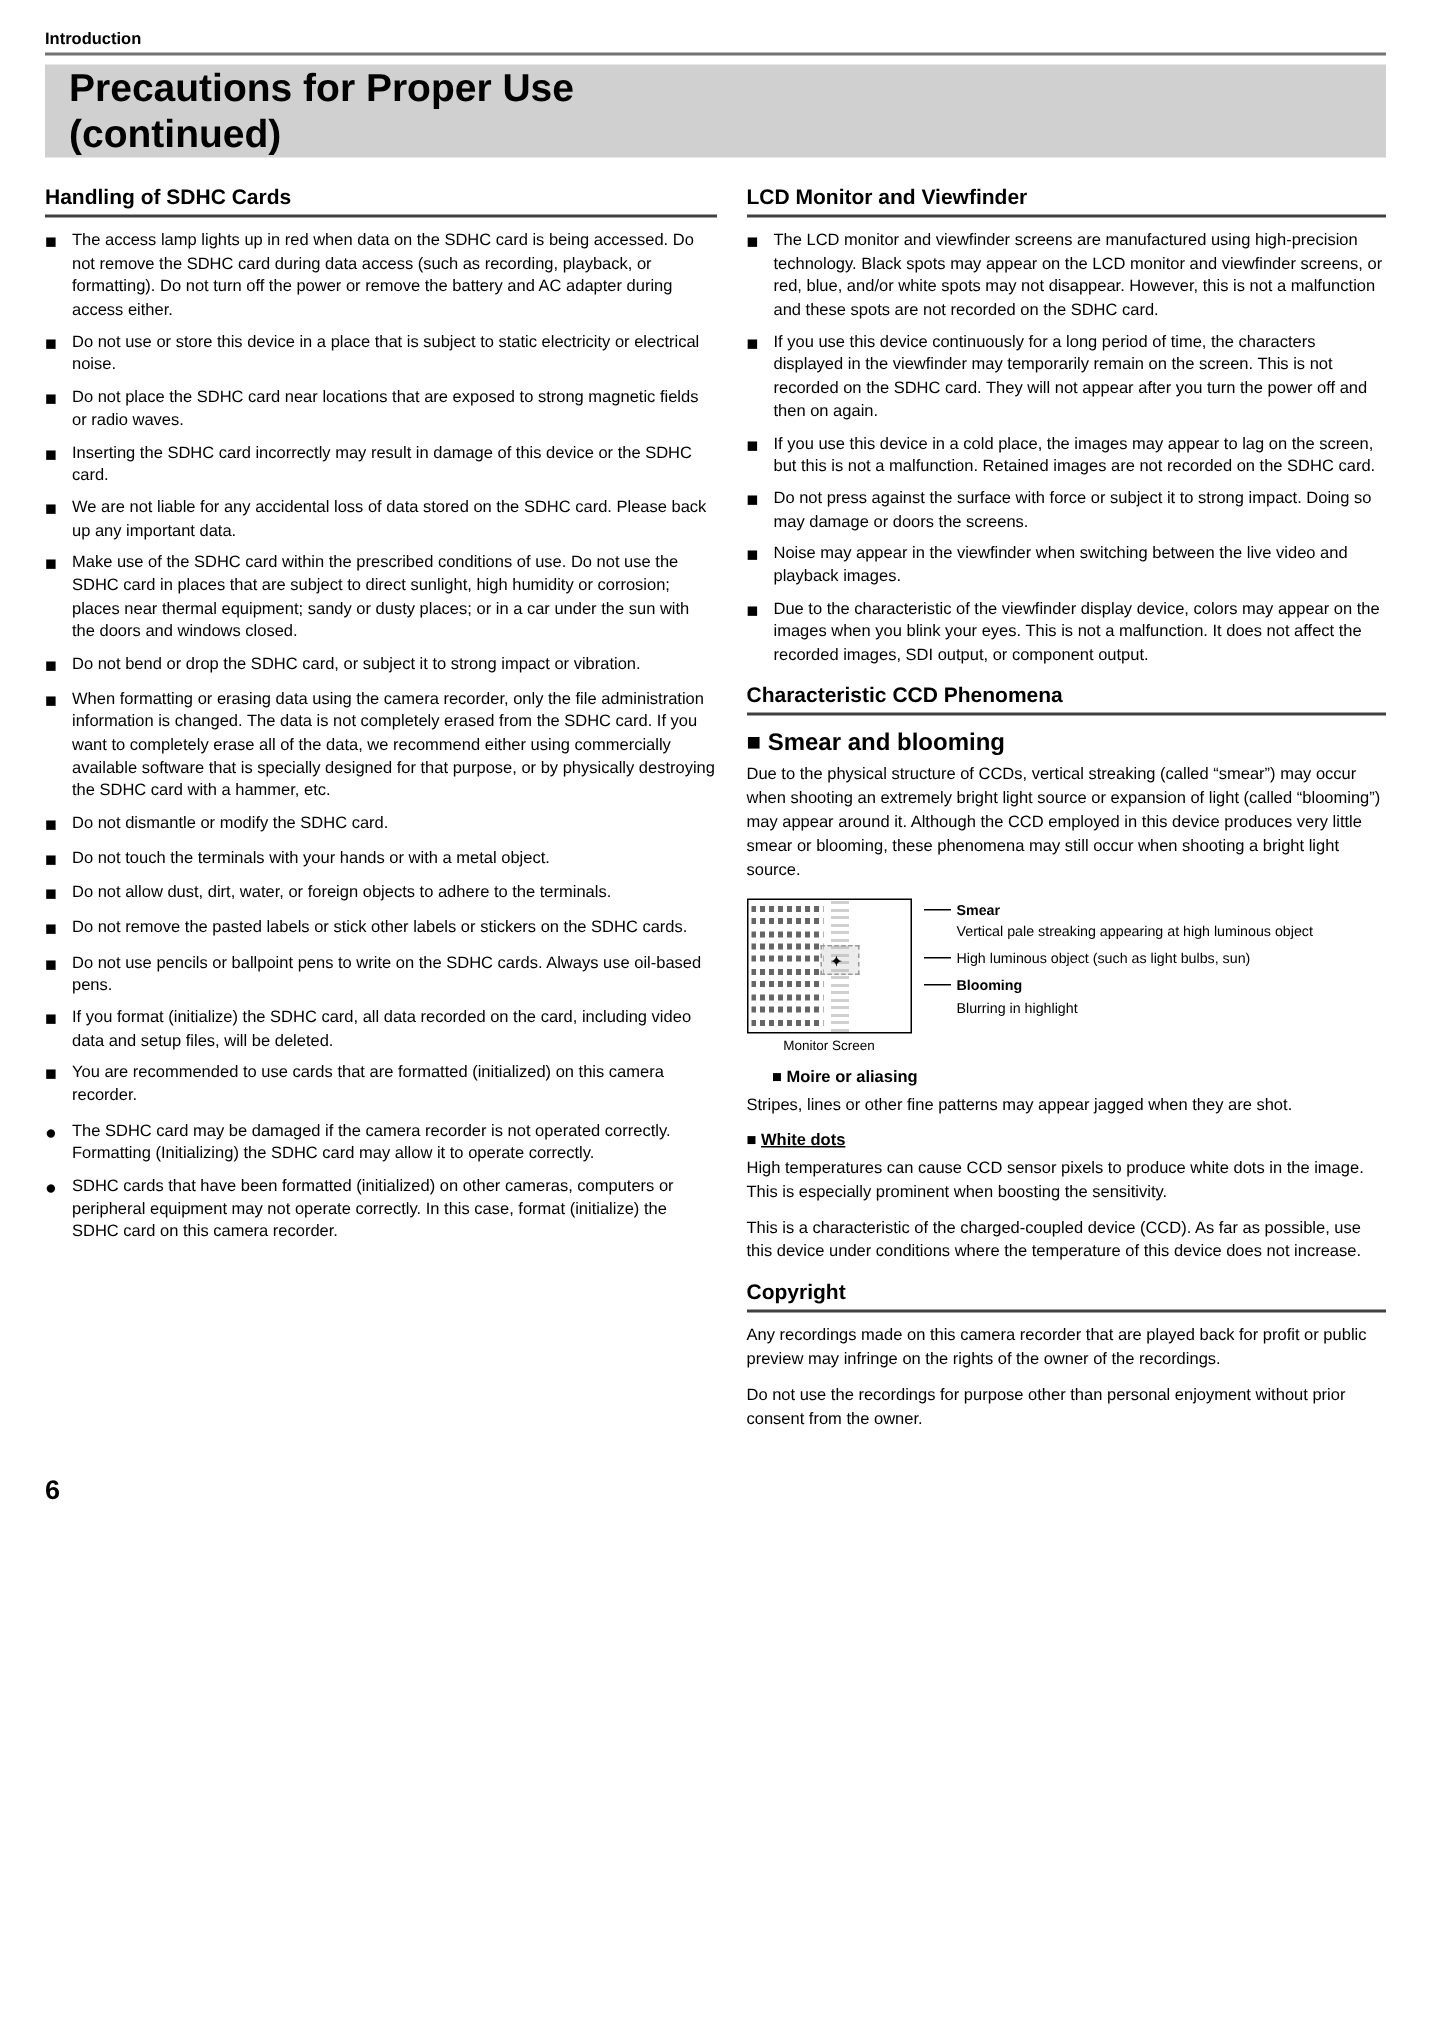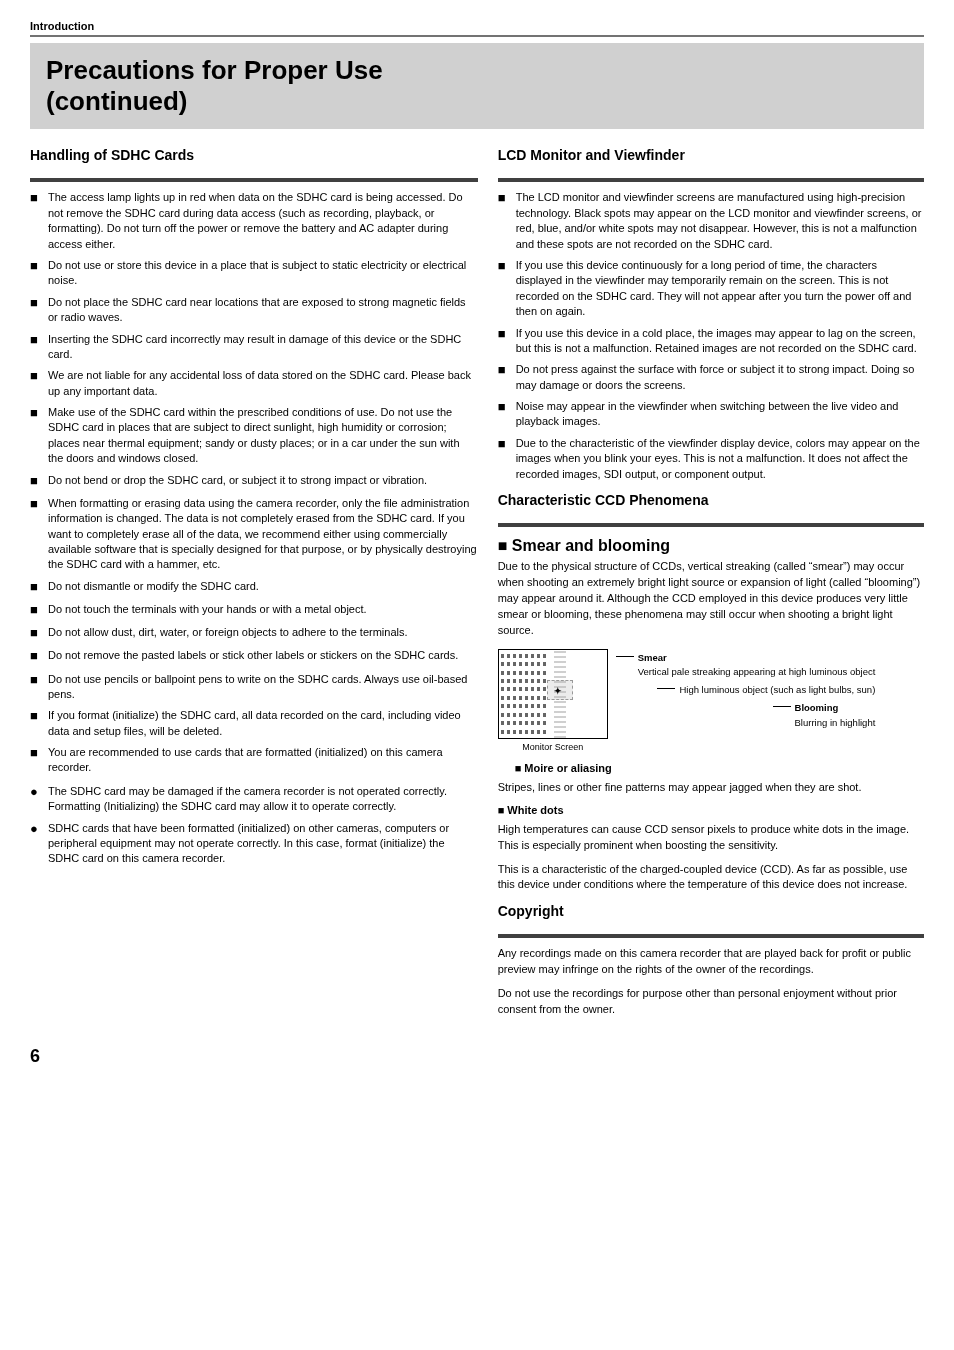--- a/index.html
+++ b/index.html
@@ -16,21 +16,21 @@
     .top-label {
       font-size: 11px;
       font-weight: bold;
       margin-bottom: 6px;
       border-bottom: 2px solid #737373;
       padding-bottom: 3px;
     }
 
     .main-title {
       background: #d0d0d0;
-      padding: 12px 16px;
+      padding: 0 16px;
       margin-bottom: 18px;
     }
 
     .main-title h1 {
       font-size: 26px;
       font-weight: bold;
       line-height: 1.2;
     }
 
     .two-col {
@@ -42,22 +42,22 @@
       flex: 1.05;
     }
 
     .right-col {
       flex: 1;
     }
 
     .section-title {
       font-size: 14px;
       font-weight: bold;
-      border-bottom: 4px solid #404040;
-      padding-bottom: 15px;
+      border-bottom: 2px solid #404040;
+      padding-bottom: 4px;
       margin-bottom: 8px;
     }
 
     .bullet-list {
       list-style: none;
       padding: 0;
       margin-bottom: 8px;
     }
 
     .bullet-list li {
@@ -120,21 +120,20 @@
     }
 
     .diagram-labels {
       margin-left: 8px;
       font-size: 9.5px;
       line-height: 1.5;
       display: flex;
       flex-direction: column;
       justify-content: space-around;
       padding-top: 2px;
-      align-items: flex-end;
     }
 
     .diagram-label-item {
       display: flex;
       align-items: flex-start;
       margin-bottom: 4px;
     }
 
     .label-line {
       width: 18px;
@@ -330,21 +329,21 @@
         </div>
       </div>
     </div>
 
     <div style="margin-bottom:6px;padding-left:17px;">
       <span>■ </span><span style="font-weight:bold;">Moire or aliasing</span>
     </div>
     <p class="para">Stripes, lines or other fine patterns may appear jagged when they are shot.</p>
 
     <div style="margin-bottom:6px;">
-      <span>■ </span><span style="font-weight:bold;">White dots</span>
+      <span>■ </span><span style="font-weight:bold;text-decoration:underline;">White dots</span>
     </div>
     <p class="para">High temperatures can cause CCD sensor pixels to produce white dots in the image. This is especially prominent when boosting the sensitivity.</p>
     <p class="para">This is a characteristic of the charged-coupled device (CCD). As far as possible, use this device under conditions where the temperature of this device does not increase.</p>
 
     <div class="section-title" style="margin-top:10px;">Copyright</div>
     <p class="para">Any recordings made on this camera recorder that are played back for profit or public preview may infringe on the rights of the owner of the recordings.</p>
     <p class="para">Do not use the recordings for purpose other than personal enjoyment without prior consent from the owner.</p>
 
   </div>
 </div>

